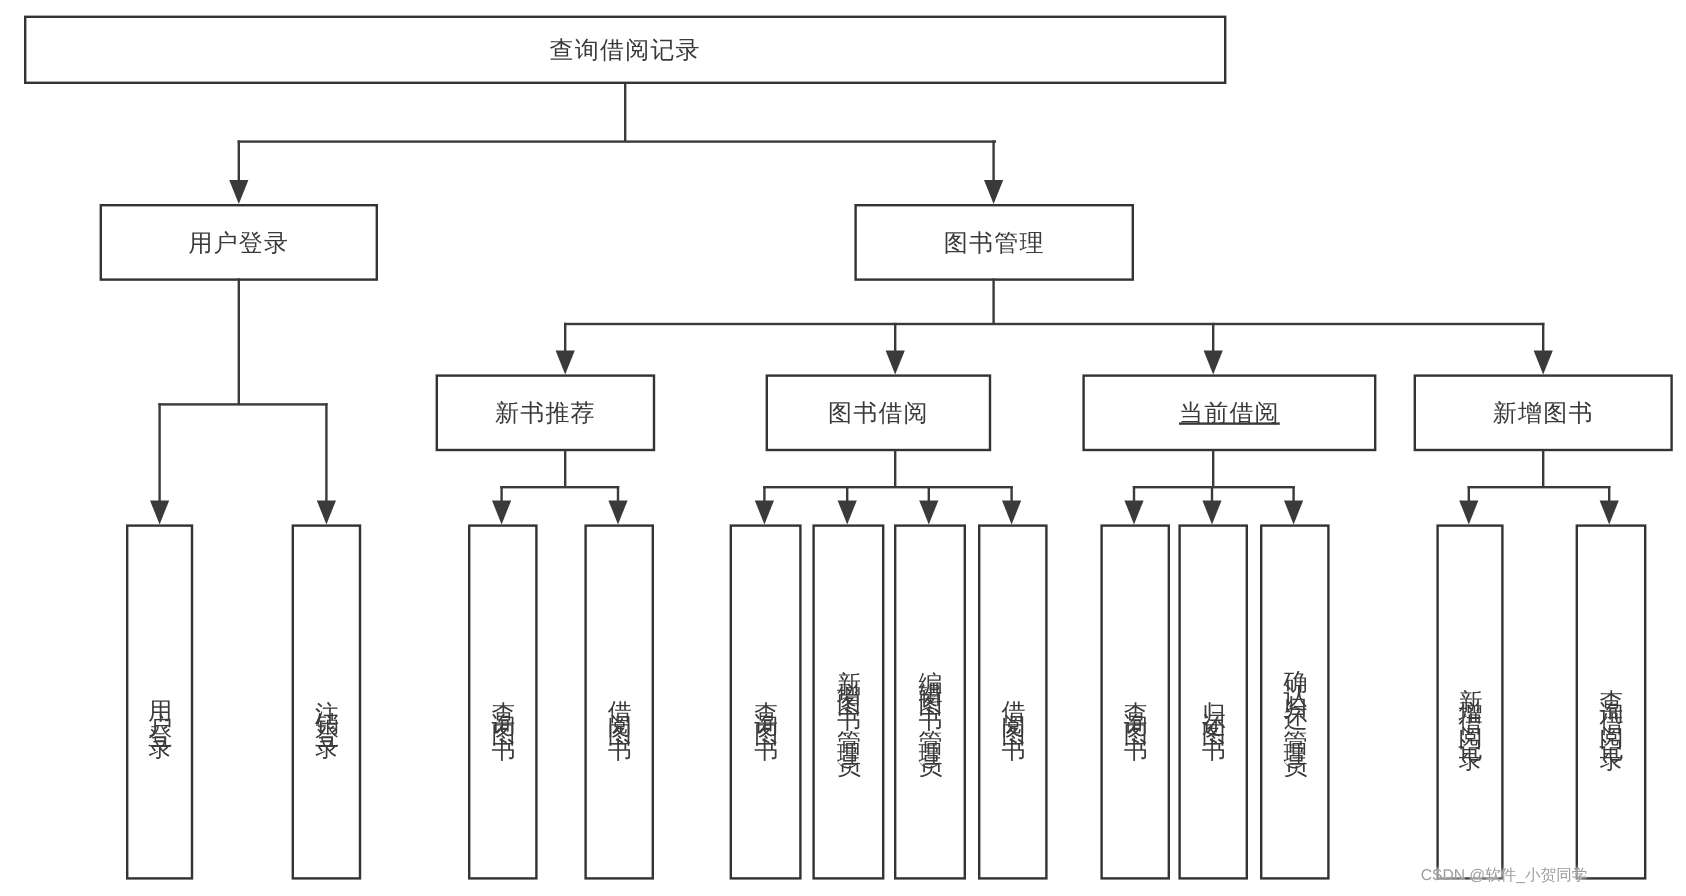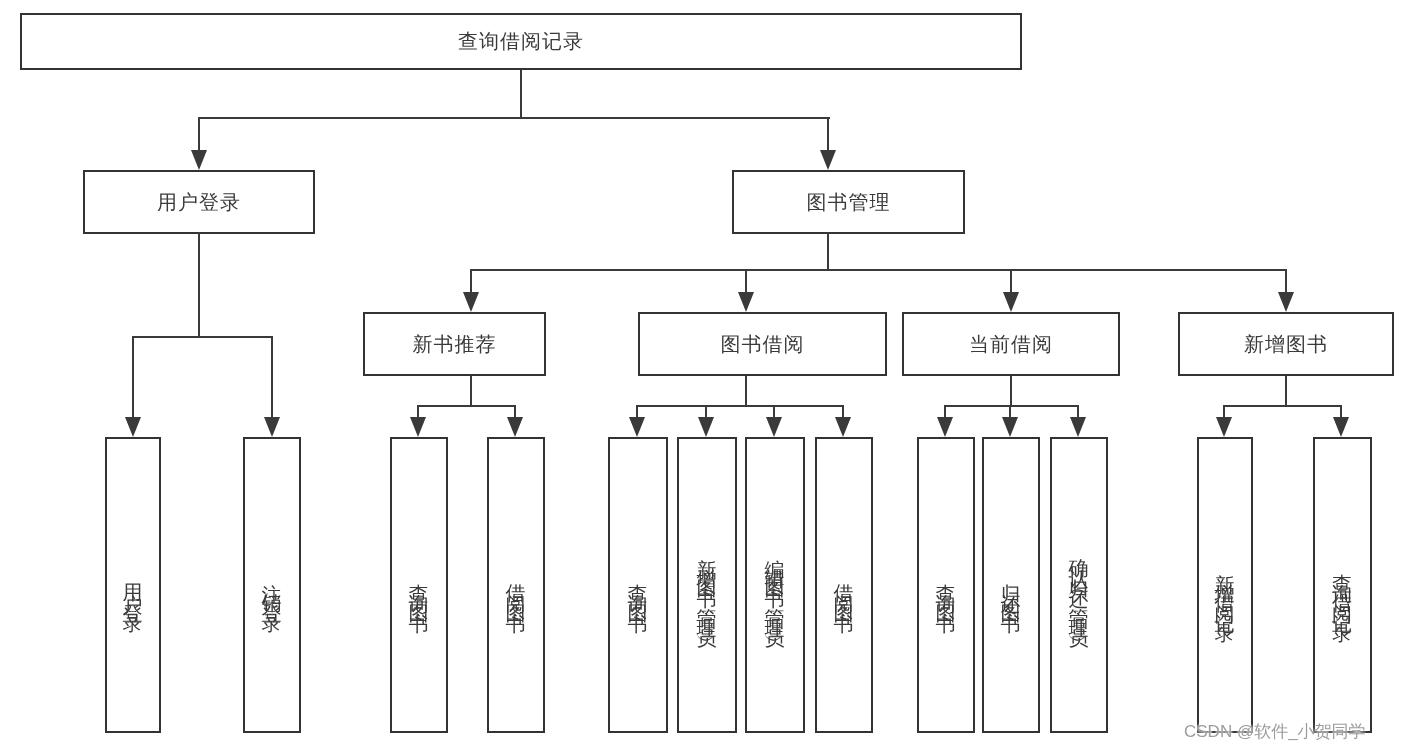--- a/index.html
+++ b/index.html
@@ -37,32 +37,32 @@
   .hline{position:absolute;height:2px;background:var(--color-line);}
   .arrow{
     position:absolute;width:0;height:0;
     border-left:8px solid transparent;
     border-right:8px solid transparent;
     border-top:20px solid var(--color-line);
   }
   .watermark{
     position:absolute;
     left:1184px;top:720px;
-    font-size:17px;
+    font-size:13px;
     color:var(--color-watermark);
     text-shadow:0 0 3px #fff,0 0 3px #fff;
     white-space:nowrap;
   }
   
   .n-root{left:20px;top:13px;width:1002px;height:57px;}
   .n-user-login{left:83px;top:170px;width:232px;height:64px;}
-  .n-book-mgmt{left:712px;top:170px;width:233px;height:64px;margin-left:20px;}
+  .n-book-mgmt{left:712px;top:170px;width:233px;height:64px;}
   .n-new-books{left:363px;top:312px;width:183px;height:64px;}
-  .n-book-borrow{left:638px;top:312px;width:249px;height:64px;}
-  .n-current-borrow{left:902px;top:312px;width:218px;height:64px;}
+  .n-book-borrow{left:638px;top:312px;width:188px;height:64px;}
+  .n-current-borrow{left:902px;top:312px;width:245px;height:64px;text-decoration:underline;}
   .n-borrow-records{left:1178px;top:312px;width:216px;height:64px;}
   .leaf{top:437px;height:296px;}
   .n-a1{left:105px;width:56px;}
   .n-a2{left:243px;width:58px;}
   .n-b1{left:390px;width:58px;}
   .n-b2{left:487px;width:58px;}
   .n-c1{left:608px;width:60px;}
   .n-c2{left:677px;width:60px;}
   .n-c3{left:745px;width:60px;}
   .n-c4{left:815px;width:58px;}

